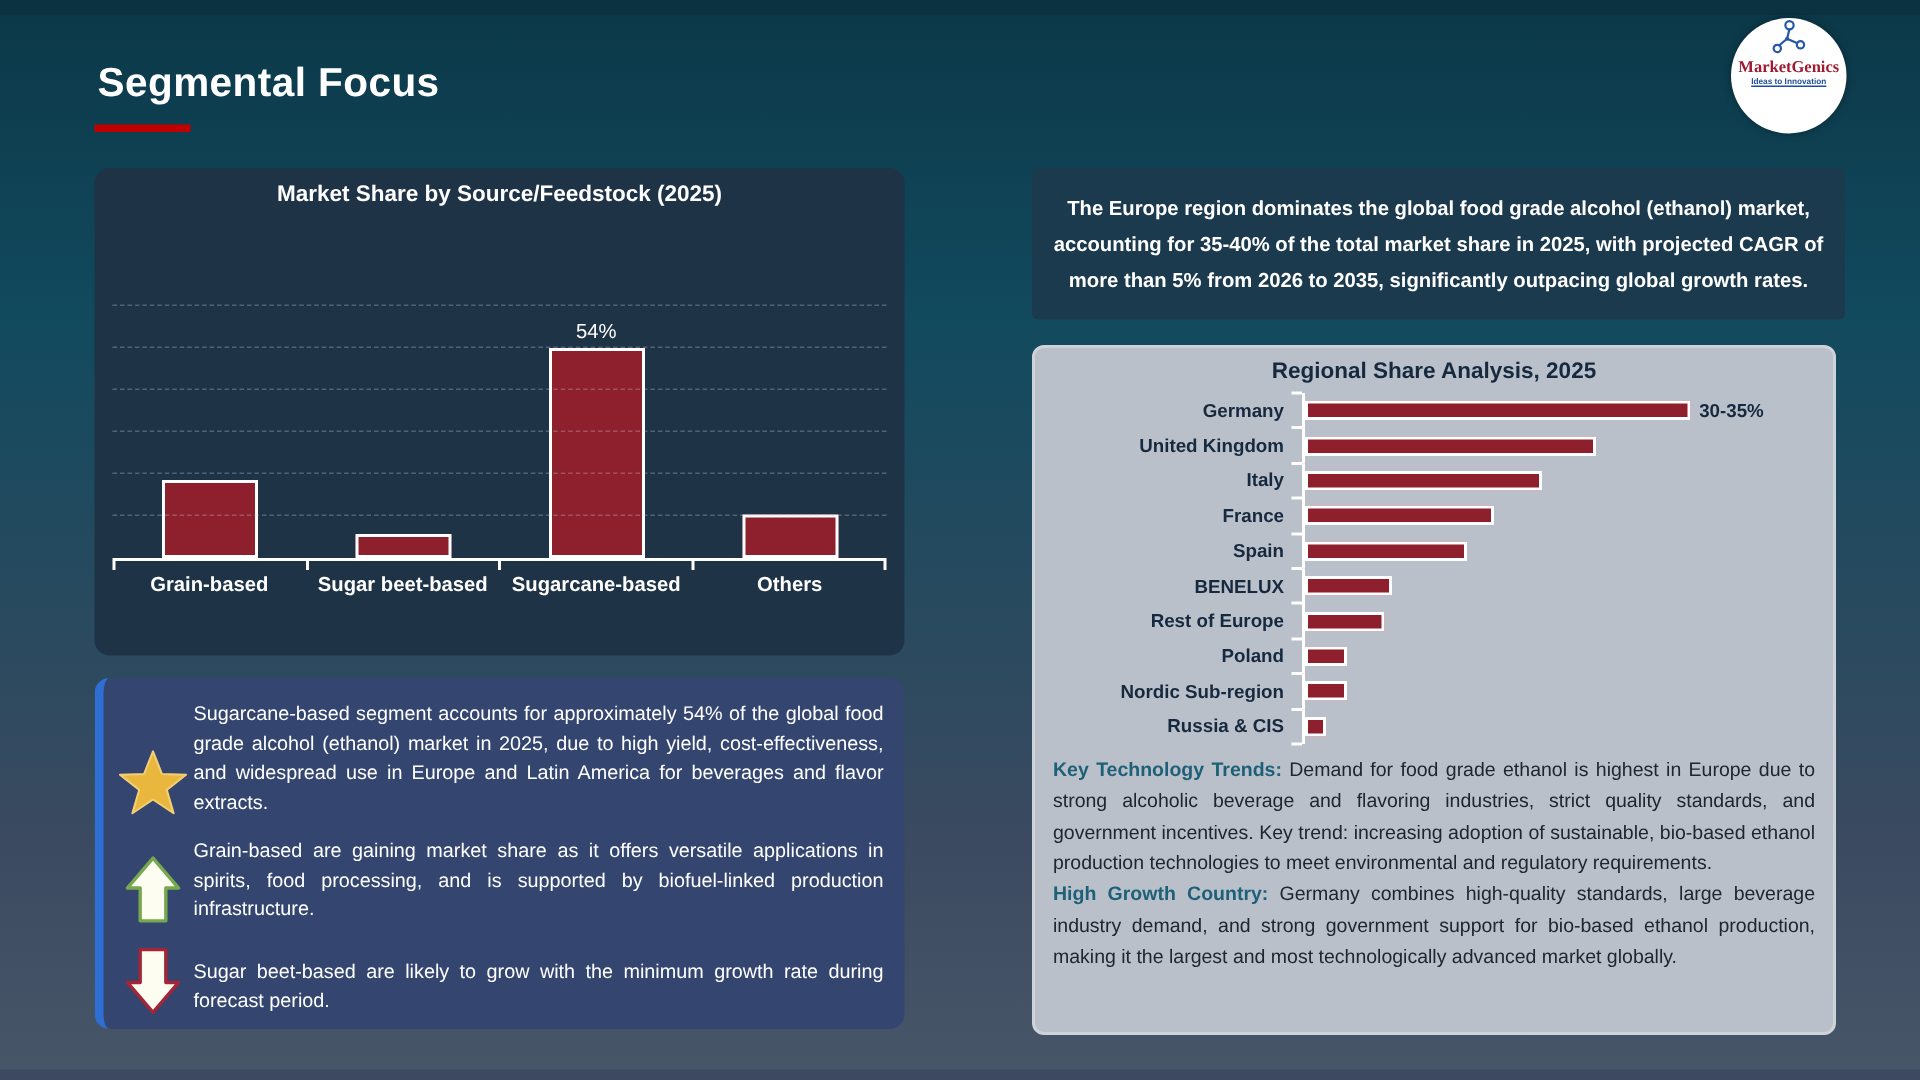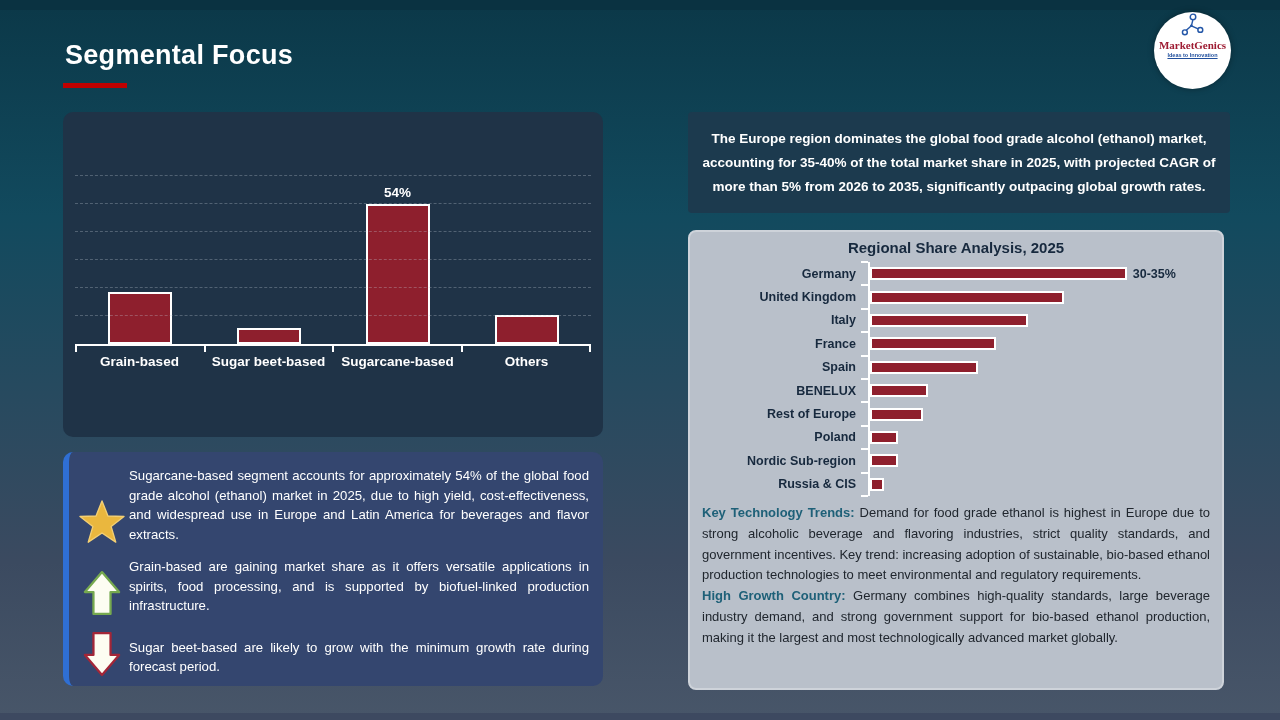--- a/index.html
+++ b/index.html
@@ -17,21 +17,21 @@
 
   
   .logo{position:absolute;left:1154px;top:12px;width:77px;height:77px;border-radius:50%;
     background:#ffffff;box-shadow:0 0 6px rgba(0,0,0,.35);display:flex;flex-direction:column;align-items:center;justify-content:flex-start;}
   .logo-name{font-family:"Liberation Serif", serif;font-weight:700;font-size:11px;color:#9e1b32;margin-top:1px;}
   .logo-tagline{font-size:5.5px;color:#1f4e9c;font-weight:700;text-decoration:underline;margin-top:1px;}
 
   
   .col-panel{position:absolute;left:63px;top:112px;width:540px;height:325px;background:#1f3347;border-radius:10px;}
   .col-title{text-align:center;color:#ffffff;font-weight:700;font-size:15px;padding-top:9px;height:19px;}
-  .plot{position:relative;margin:0 12px;height:232px;border-bottom:2px solid #ffffff;font-weight:bold;}
+  .plot{position:relative;margin:0 12px;height:232px;border-bottom:2px solid #ffffff;}
   .gridline{position:absolute;left:0;right:0;height:0;border-top:1px dashed rgba(200,210,220,.30);}
   .bars-row{position:absolute;left:0;right:0;top:0;bottom:0;display:flex;}
   .slot{flex:1;display:flex;flex-direction:column;justify-content:flex-end;align-items:center;}
   .bar-value{color:#ffffff;font-size:13.5px;margin-bottom:4px;min-height:0;}
   .col-bar{width:64px;background:#8e1f2d;border:2px solid #ffffff;box-sizing:border-box;}
   .ticks-row{display:flex;margin:0 12px;height:6px;}
   .ticks-row .tick-cell{flex:1;border-left:2px solid #ffffff;}
   .ticks-row .tick-cell:last-child{border-right:2px solid #ffffff;}
   .cats-row{display:flex;margin:2px 12px 0 12px;}
   .cat-label{flex:1;text-align:center;color:#ffffff;font-weight:700;font-size:13.5px;}
@@ -83,20 +83,21 @@
       <circle cx="6" cy="25" r="3.0" fill="#ffffff"></circle>
       <circle cx="25" cy="22" r="3.0" fill="#ffffff"></circle>
       <circle cx="14" cy="17" r="1.6" fill="#2457a8" stroke="none"></circle>
     </g>
   </svg>
   <div class="logo-name">MarketGenics</div>
   <div class="logo-tagline">Ideas to Innovation</div>
 </div>
 
 <div class="col-panel">
+  <div class="col-title">Market Share by Source/Feedstock (2025)</div>
   <div class="plot">
     <div class="bars-row">
         <div class="slot">
           <div class="bar-value"></div>
           <div class="col-bar" style="height: 52px; background: rgb(142, 31, 45); border-color: rgb(255, 255, 255);"></div>
         </div>
         <div class="slot">
           <div class="bar-value"></div>
           <div class="col-bar" style="height: 15.6px; background: rgb(142, 31, 45); border-color: rgb(255, 255, 255);"></div>
         </div>

